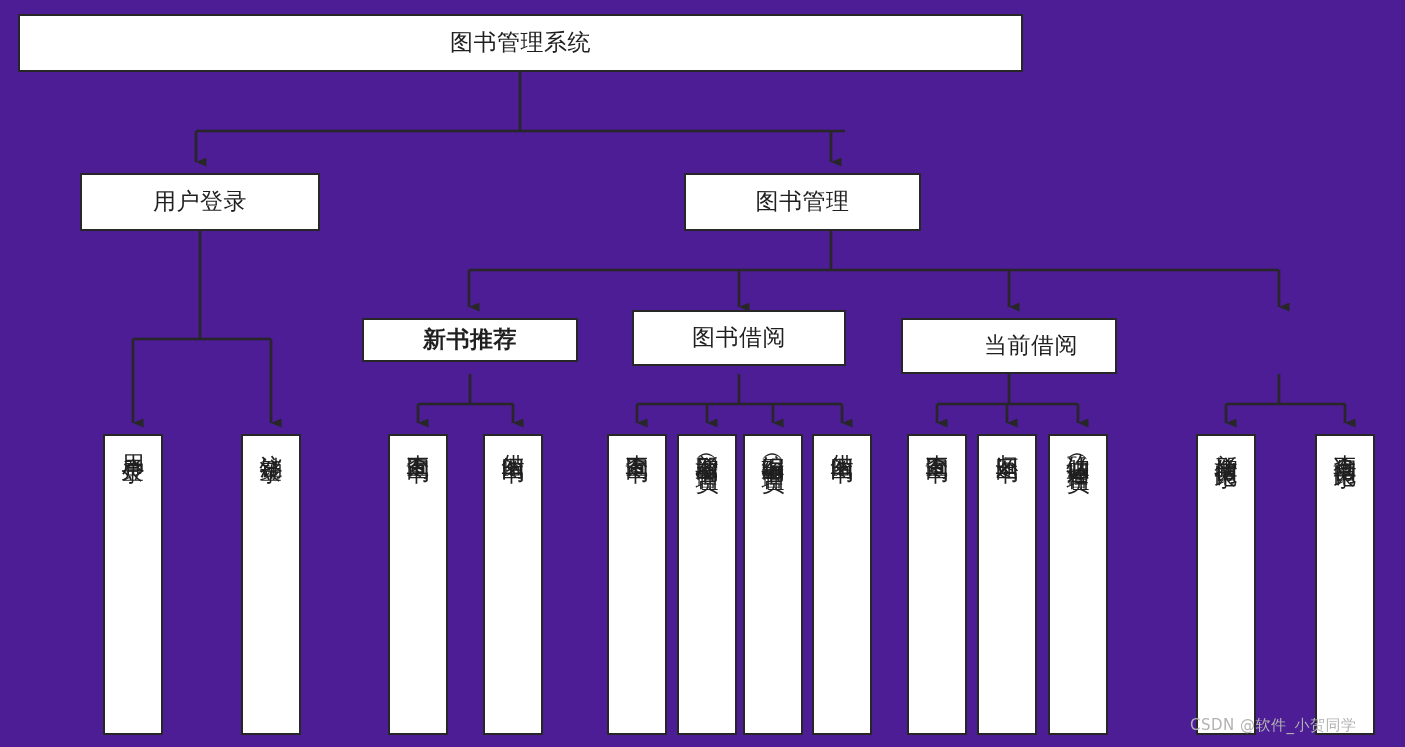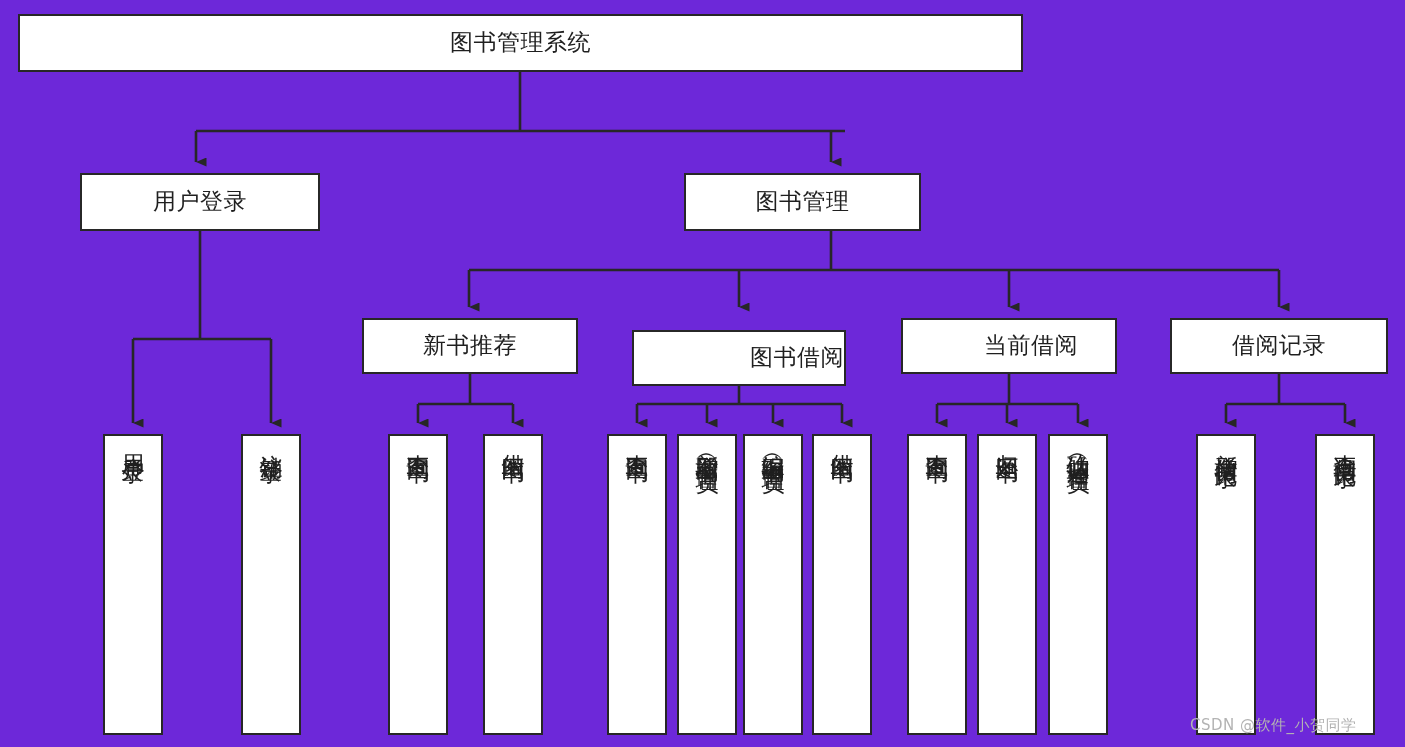--- a/index.html
+++ b/index.html
@@ -8,21 +8,21 @@
     padding: 0;
     background: #ffffff;
   }
   body {
     font-family: "DejaVu Sans", "Liberation Sans", sans-serif;
   }
   #canvas {
     position: relative;
     width: 1405px;
     height: 747px;
-    background: #6d28d9;
+    background: #4c1d95;
     overflow: hidden;
   }
   #diagram-svg {
     position: absolute;
     left: 0;
     top: 0;
     width: 1405px;
     height: 747px;
   }
   .node-box {
@@ -129,31 +129,28 @@
     <span class="node-label">图书管理系统</span>
   </div>
 
   <div class="node-box node-horizontal" style="left:80px; top:173px; width:240px; height:58px;">
     <span class="node-label">用户登录</span>
   </div>
   <div class="node-box node-horizontal" style="left:684px; top:173px; width:237px; height:58px;">
     <span class="node-label">图书管理</span>
   </div>
 
-  <div class="node-box node-horizontal" style="left:362px; top:318px; width:216px; height:56px;">
+  <div class="node-box node-horizontal" style="left:362px; top:318px; width:216px; height:44px;font-weight:bold;">
     <span class="node-label">新书推荐</span>
   </div>
-  <div class="node-box node-horizontal" style="left:632px; top:330px; width:214px; height:56px;justify-content:flex-end;">
+  <div class="node-box node-horizontal" style="left:632px; top:310px; width:214px; height:56px;">
     <span class="node-label">图书借阅</span>
   </div>
   <div class="node-box node-horizontal" style="left:901px; top:318px; width:216px; height:56px;padding-left:44px;">
     <span class="node-label">当前借阅</span>
-  </div>
-  <div class="node-box node-horizontal" style="left:1170px; top:318px; width:218px; height:56px;">
-    <span class="node-label">借阅记录</span>
   </div>
 
   <div class="node-box node-vertical" style="left:103px; top:434px; width:60px; height:301px;">
     <span class="node-label">用户登录</span>
   </div>
   <div class="node-box node-vertical" style="left:241px; top:434px; width:60px; height:301px;">
     <span class="node-label">注销登录</span>
   </div>
   <div class="node-box node-vertical" style="left:388px; top:434px; width:60px; height:301px;">
     <span class="node-label">查询图书</span>

